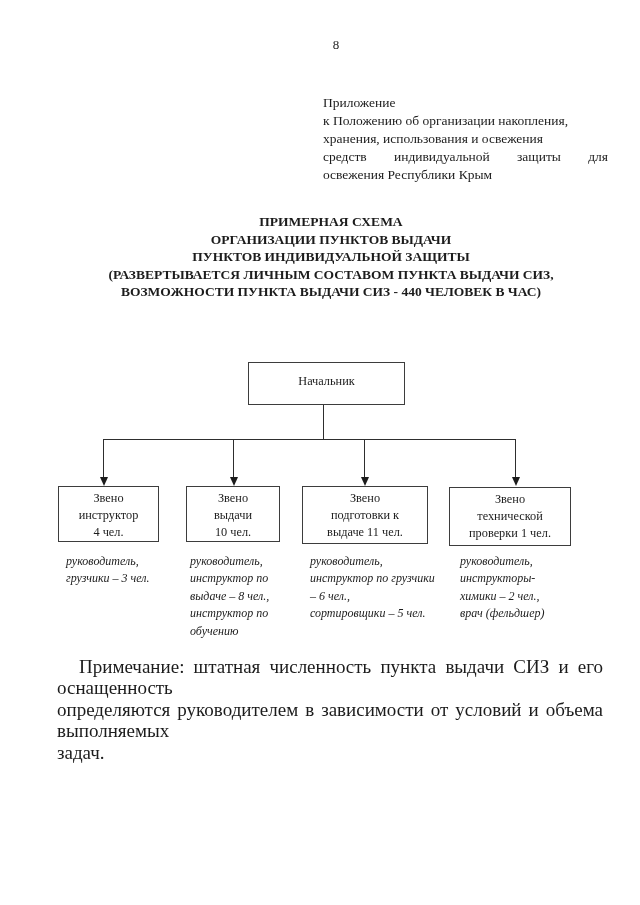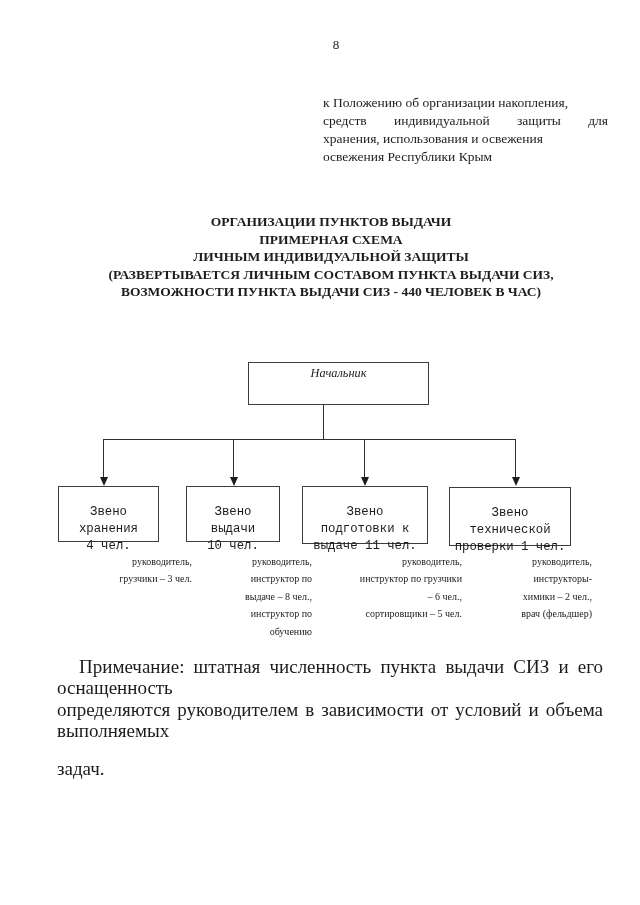--- a/index.html
+++ b/index.html
@@ -15,51 +15,52 @@
   .appendix{left:323px;top:94px;width:285px;font-size:13.5px;line-height:18px;}
   .apx-line{text-align:left;}
   .apx-line.justify{text-align:justify;text-align-last:justify;}
   
   .doc-title{left:30px;top:213px;width:602px;text-align:center;font-weight:bold;font-size:13.5px;line-height:17.6px;}
   
   .orgbox{
     position:absolute;border:1px solid #3d3d3d;background:#fff;
     text-align:center;font-size:12.3px;line-height:16.8px;box-sizing:border-box;
   }
-  .root-box{left:248px;top:362px;width:181px;height:43px;padding-top:2px;font-style:italic;}
-  .unit-box{padding-top:17px;font-family:Liberation Mono, monospace;}
+  .root-box{left:248px;top:362px;width:157px;height:43px;padding-top:10px;}
+  .unit-box{padding-top:3px;}
   .line{position:absolute;background:#2e2e2e;}
   .arrowhead{
     position:absolute;width:0;height:0;
     border-left:4px solid transparent;border-right:4px solid transparent;
     border-top:9px solid #1c1c1c;
   }
-  .staff{position:absolute;font-size:10px;line-height:17.4px;text-align:right;}
+  .staff{position:absolute;font-size:12px;line-height:17.4px;text-align:left;font-style:italic;}
   
   .note{left:57px;top:656px;width:546px;font-size:19px;line-height:21.4px;}
   .note-line{text-align:justify;text-align-last:justify;}
   .note-line.first{text-indent:22px;}
-  .note-line.last{text-align:right;text-align-last:left;margin-top:16px;}
+  .note-line.last{text-align:right;text-align-last:left;}
 </style>
 </head>
 <body>
 
 <div class="abs page-number">8</div>
 
 <div class="abs appendix">
+  <div class="apx-line">Приложение</div>
   <div class="apx-line">к Положению об организации накопления,</div>
+  <div class="apx-line">хранения, использования и освежения</div>
   <div class="apx-line justify">средств индивидуальной защиты для</div>
-  <div class="apx-line">хранения, использования и освежения</div>
   <div class="apx-line">освежения Республики Крым</div>
 </div>
 
 <div class="abs doc-title">
+  <div>ПРИМЕРНАЯ СХЕМА</div>
   <div>ОРГАНИЗАЦИИ ПУНКТОВ ВЫДАЧИ</div>
-  <div>ПРИМЕРНАЯ СХЕМА</div>
-  <div>ЛИЧНЫМ ИНДИВИДУАЛЬНОЙ ЗАЩИТЫ</div>
+  <div>ПУНКТОВ ИНДИВИДУАЛЬНОЙ ЗАЩИТЫ</div>
   <div>(РАЗВЕРТЫВАЕТСЯ ЛИЧНЫМ СОСТАВОМ ПУНКТА ВЫДАЧИ СИЗ,</div>
   <div>ВОЗМОЖНОСТИ ПУНКТА ВЫДАЧИ СИЗ - 440 ЧЕЛОВЕК В ЧАС)</div>
 </div>
 
 <div>
 
   <div class="orgbox root-box">
     <div>Начальник</div>
   </div>
 
@@ -73,21 +74,21 @@
   <div class="arrowhead" style="left:229.5px;top:477px;"></div>
 
   <div class="line" style="left:364px;top:439px;width:1px;height:40px;"></div>
   <div class="arrowhead" style="left:360.5px;top:477px;"></div>
 
   <div class="line" style="left:515px;top:439px;width:1px;height:40px;"></div>
   <div class="arrowhead" style="left:511.5px;top:477px;"></div>
 
   <div class="orgbox unit-box" style="left:58px;top:486px;width:101px;height:56px;">
     <div>Звено</div>
-    <div>хранения</div>
+    <div>инструктор</div>
     <div>4 чел.</div>
   </div>
 
   <div class="orgbox unit-box" style="left:186px;top:486px;width:94px;height:56px;">
     <div>Звено</div>
     <div>выдачи</div>
     <div>10 чел.</div>
   </div>
 
   <div class="orgbox unit-box" style="left:302px;top:486px;width:126px;height:58px;">

